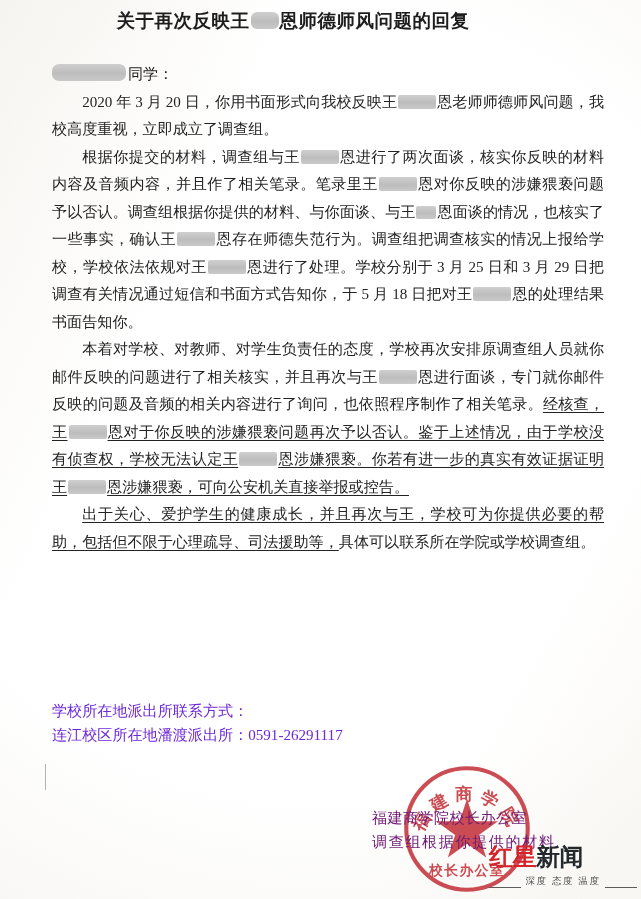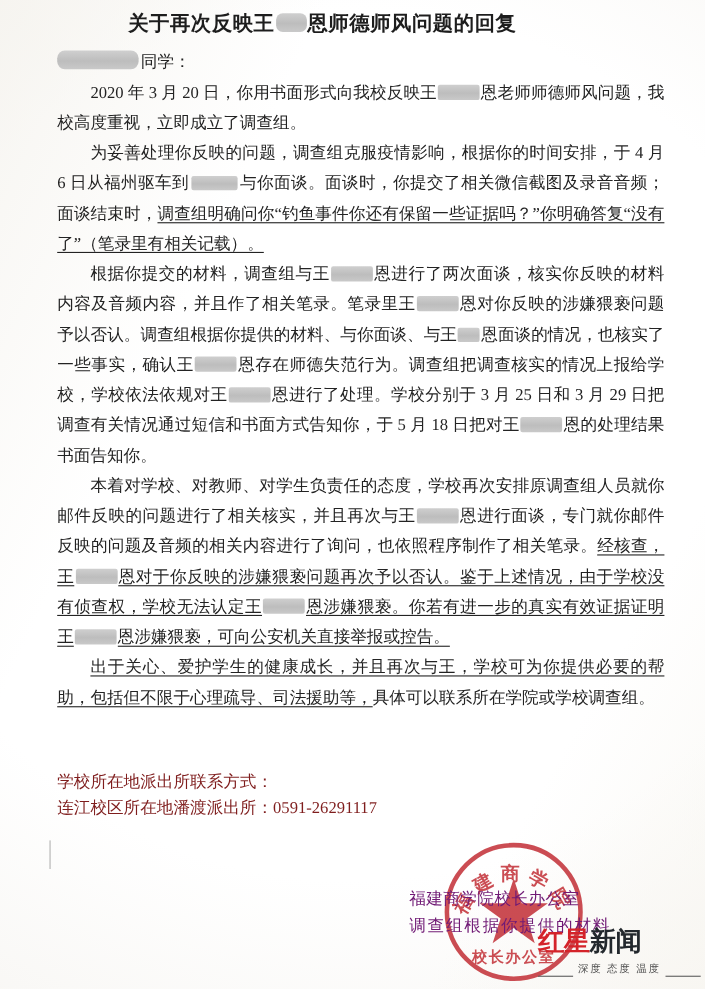--- a/index.html
+++ b/index.html
@@ -48,41 +48,41 @@
   }
   .redact.r-title { width: 28px; height: 17px; margin: 0 1px; border-radius: 6px;}
   .redact.r-name  { width: 38px; height: 14px; margin: 0 1px; }
   .redact.r-sal   { width: 74px; height: 17px; margin: 0 2px 0 0; border-radius: 7px;}
   .redact.r-place { width: 42px; height: 13px; margin: 0 2px; }
   .redact.r-small { width: 20px; height: 13px; margin: 0 1px; }
 
   #body-text {
     position: absolute;
     left: 52px;
-    top: 44px;
+    top: 61px;
     width: 552px;
     font-size: 15.1px;
     line-height: 27.5px;
     color: #232323;
     text-align: justify;
     text-justify: inter-ideograph;
   }
   #body-text p {
     margin: 0 0 0 0;
   }
   .indent { text-indent: 2em; font-family: Liberation Serif, serif; }
   .u { text-decoration: underline; text-underline-offset: 2.5px; text-decoration-thickness: 1px; }
 
   #contact {
     position: absolute;
     left: 52px;
     top: 700px;
     font-size: 15.1px;
     line-height: 23.5px;
-    color: #7f1d1d;
+    color: #6d28d9;
   }
   #signature {
     position: absolute;
     left: 372px;
     top: 806px;
     font-size: 15.1px;
     line-height: 24px;
     color: #701a75;
     letter-spacing: 0.4px;
     z-index: 4;
@@ -153,21 +153,20 @@
   <div id="doc-title">
     <span>关于再次反映王</span><span class="redact r-title"></span><span>恩师德师风问题的回复</span>
   </div>
 
   <div id="body-text">
     <p>
       <span class="redact r-sal"></span><span>同学：</span>
     </p>
     <div id="paragraph-container">
         <p class="indent"><span>2020 年 3 月 20 日，你用书面形式向我校反映王</span><span class="redact r-name"></span><span>恩老师师德师风问题，我校高度重视，立即成立了调查组。</span></p>
-        <p class="indent"><span>为妥善处理你反映的问题，调查组克服疫情影响，根据你的时间安排，于 4 月 6 日从福州驱车到</span><span class="redact r-place"></span><span>与你面谈。面谈时，你提交了相关微信截图及录音音频；面谈结束时，</span><span class="u">调查组明确问你“钓鱼事件你还有保留一些证据吗？”你明确答复“没有了”（笔录里有相关记载）。</span></p>
         <p class="indent"><span>根据你提交的材料，调查组与王</span><span class="redact r-name"></span><span>恩进行了两次面谈，核实你反映的材料内容及音频内容，并且作了相关笔录。笔录里王</span><span class="redact r-name"></span><span>恩对你反映的涉嫌猥亵问题予以否认。调查组根据你提供的材料、与你面谈、与王</span><span class="redact r-small"></span><span>恩面谈的情况，也核实了一些事实，确认王</span><span class="redact r-name"></span><span>恩存在师德失范行为。调查组把调查核实的情况上报给学校，学校依法依规对王</span><span class="redact r-name"></span><span>恩进行了处理。学校分别于 3 月 25 日和 3 月 29 日把调查有关情况通过短信和书面方式告知你，于 5 月 18 日把对王</span><span class="redact r-name"></span><span>恩的处理结果书面告知你。</span></p>
         <p class="indent"><span>本着对学校、对教师、对学生负责任的态度，学校再次安排原调查组人员就你邮件反映的问题进行了相关核实，并且再次与王</span><span class="redact r-name"></span><span>恩进行面谈，专门就你邮件反映的问题及音频的相关内容进行了询问，也依照程序制作了相关笔录。</span><span class="u">经核查，王</span><span class="redact r-name"></span><span class="u">恩对于你反映的涉嫌猥亵问题再次予以否认。鉴于上述情况，由于学校没有侦查权，学校无法认定王</span><span class="redact r-name"></span><span class="u">恩涉嫌猥亵。你若有进一步的真实有效证据证明王</span><span class="redact r-name"></span><span class="u">恩涉嫌猥亵，可向公安机关直接举报或控告。</span></p>
         <p class="indent"><span class="u">出于关心、爱护学生的健康成长，并且再次与王，学校可为你提供必要的帮助，包括但不限于心理疏导、司法援助等，</span><span>具体可以联系所在学院或学校调查组。</span></p>
       </div>
   </div>
 
   <div id="contact">
     <div>学校所在地派出所联系方式：</div>
     <div>连江校区所在地潘渡派出所：0591-26291117</div>
   </div>

